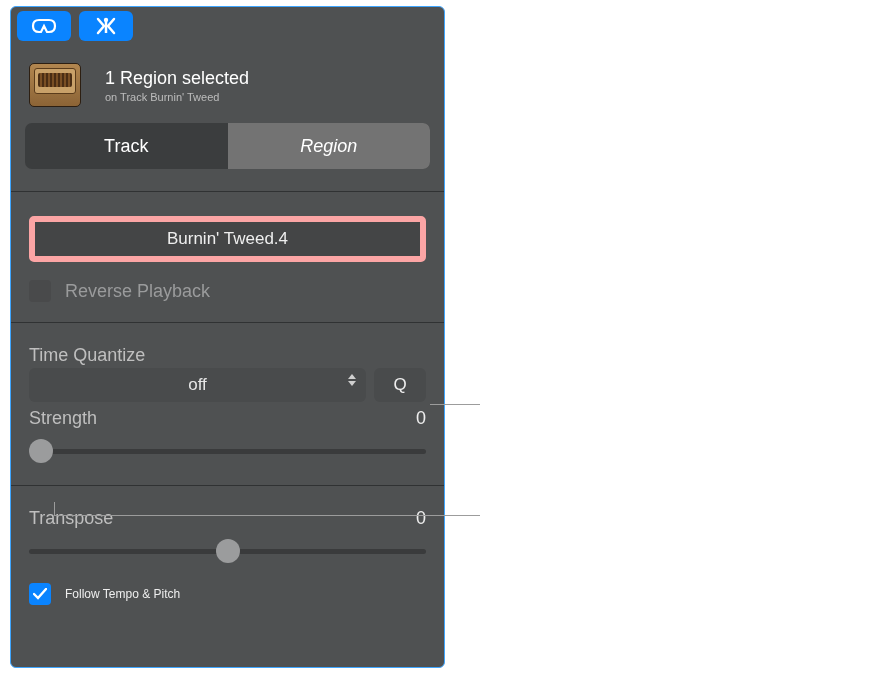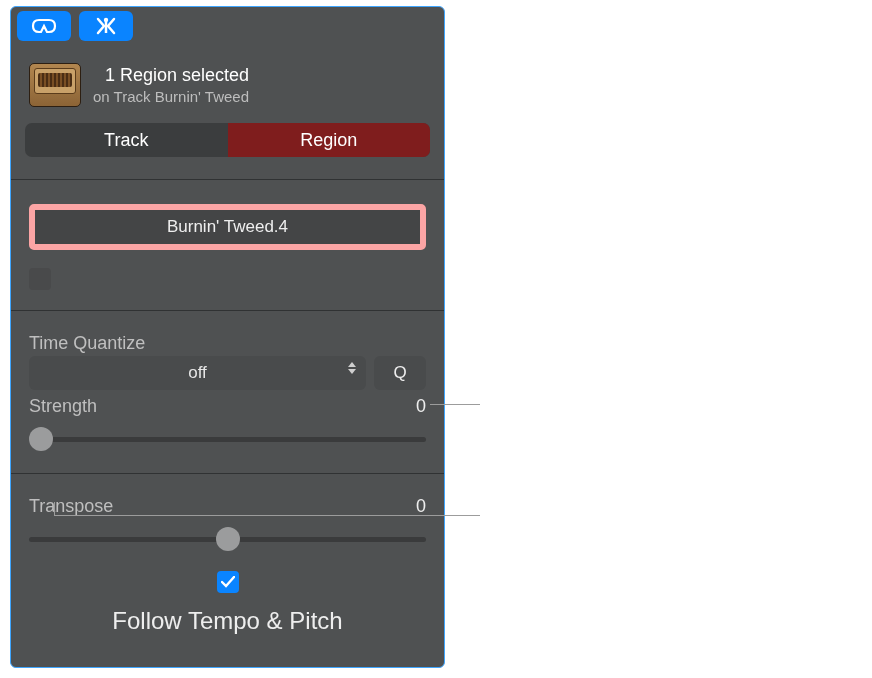--- a/index.html
+++ b/index.html
@@ -36,22 +36,21 @@
     border-radius: 6px;
     display: flex;
     align-items: center;
     justify-content: center;
   }
   .tool-btn svg { display:block; }
   .header-row {
     display: flex;
     align-items: center;
     padding: 22px 14px 8px 18px;
-    gap: 12px;
-    text-align: right;
+    gap: 24px;
   }
   .thumb {
     width: 50px;
     height: 42px;
     border-radius: 5px;
     background: linear-gradient(180deg,#b2864f 0%,#8c6436 100%);
     border: 1px solid #2d1f12;
     position: relative;
   }
   .thumb:before{
@@ -65,38 +64,38 @@
   }
   .thumb:after{
     content:"";
     position:absolute;
     left:8px; top:9px;
     width:34px; height:14px;
     border-radius:2px;
     background:repeating-linear-gradient(90deg,#4a2d14 0 2px,#7a4f24 2px 4px);
   }
   .hdr-text .title { color:#fff; font-size:18px; font-weight:500; }
-  .hdr-text .sub { color:#bdbdbd; font-size:15px; margin-top:2px;}
+  .hdr-text .sub { color:#bdbdbd; font-size:11px; margin-top:2px;}
   .tab-row {
     display:flex;
     margin: 8px 14px 0 14px;
-    height:34px;
+    height:46px;
     background:#3b3d3e;
     border-radius:7px;
     overflow:hidden;
   }
   .tab {
     flex:1;
     display:flex;
     align-items:center;
     justify-content:center;
     color:#fff;
     font-size:18px;
   }
-  .tab.active { background:#7f1d1d; }
+  .tab.active { background:#737373;font-style:italic; }
   .section-sep { height:1px; background:#303233; margin-top:22px;}
   .section { padding: 16px 18px 6px 18px; }
   .name-field {
     margin-top:8px;
     height:34px;
     background:#444546;
     border:6px solid #fca5a5;
     border-radius:5px;
     display:flex;
     align-items:center;
@@ -146,21 +145,21 @@
   }
   .slider .track{
     position:absolute;left:0;right:0;top:12px;height:5px;border-radius:3px;background:#3a3b3c;
   }
   .slider .thumb-dot{
     position:absolute;top:2px;width:24px;height:24px;border-radius:50%;
     background:#9b9c9d;
   }
   .value{color:#eee;font-size:18px;}
   .follow-row{
-    display:flex;align-items:center;gap:14px;color:#eee;font-size:24px;margin-top:18px;flex-direction:column;
+    display:flex;align-items:center;gap:14px;color:#eee;font-size:12px;margin-top:18px;
   }
   
   .callout{position:absolute;background:#9c9c9c;height:1px;}
   .callout.v{width:1px;height:auto;}
 </style>
 </head>
 <body>
 
 <div class="panel">
 
@@ -194,20 +193,21 @@
   </div>
 
   <div class="section-sep"></div>
 
   <div class="section">
     <div class="name-field">Burnin' Tweed.4</div>
     <div class="check-row">
       <div class="checkbox">
         
       </div>
+      <span>Reverse Playback</span>
     </div>
   </div>
 
   <div class="section-sep" style="margin-top:14px;"></div>
 
   <div class="section">
     <div class="label-row">
       <span>Time Quantize</span>
     </div>
     <div class="quant-row">

